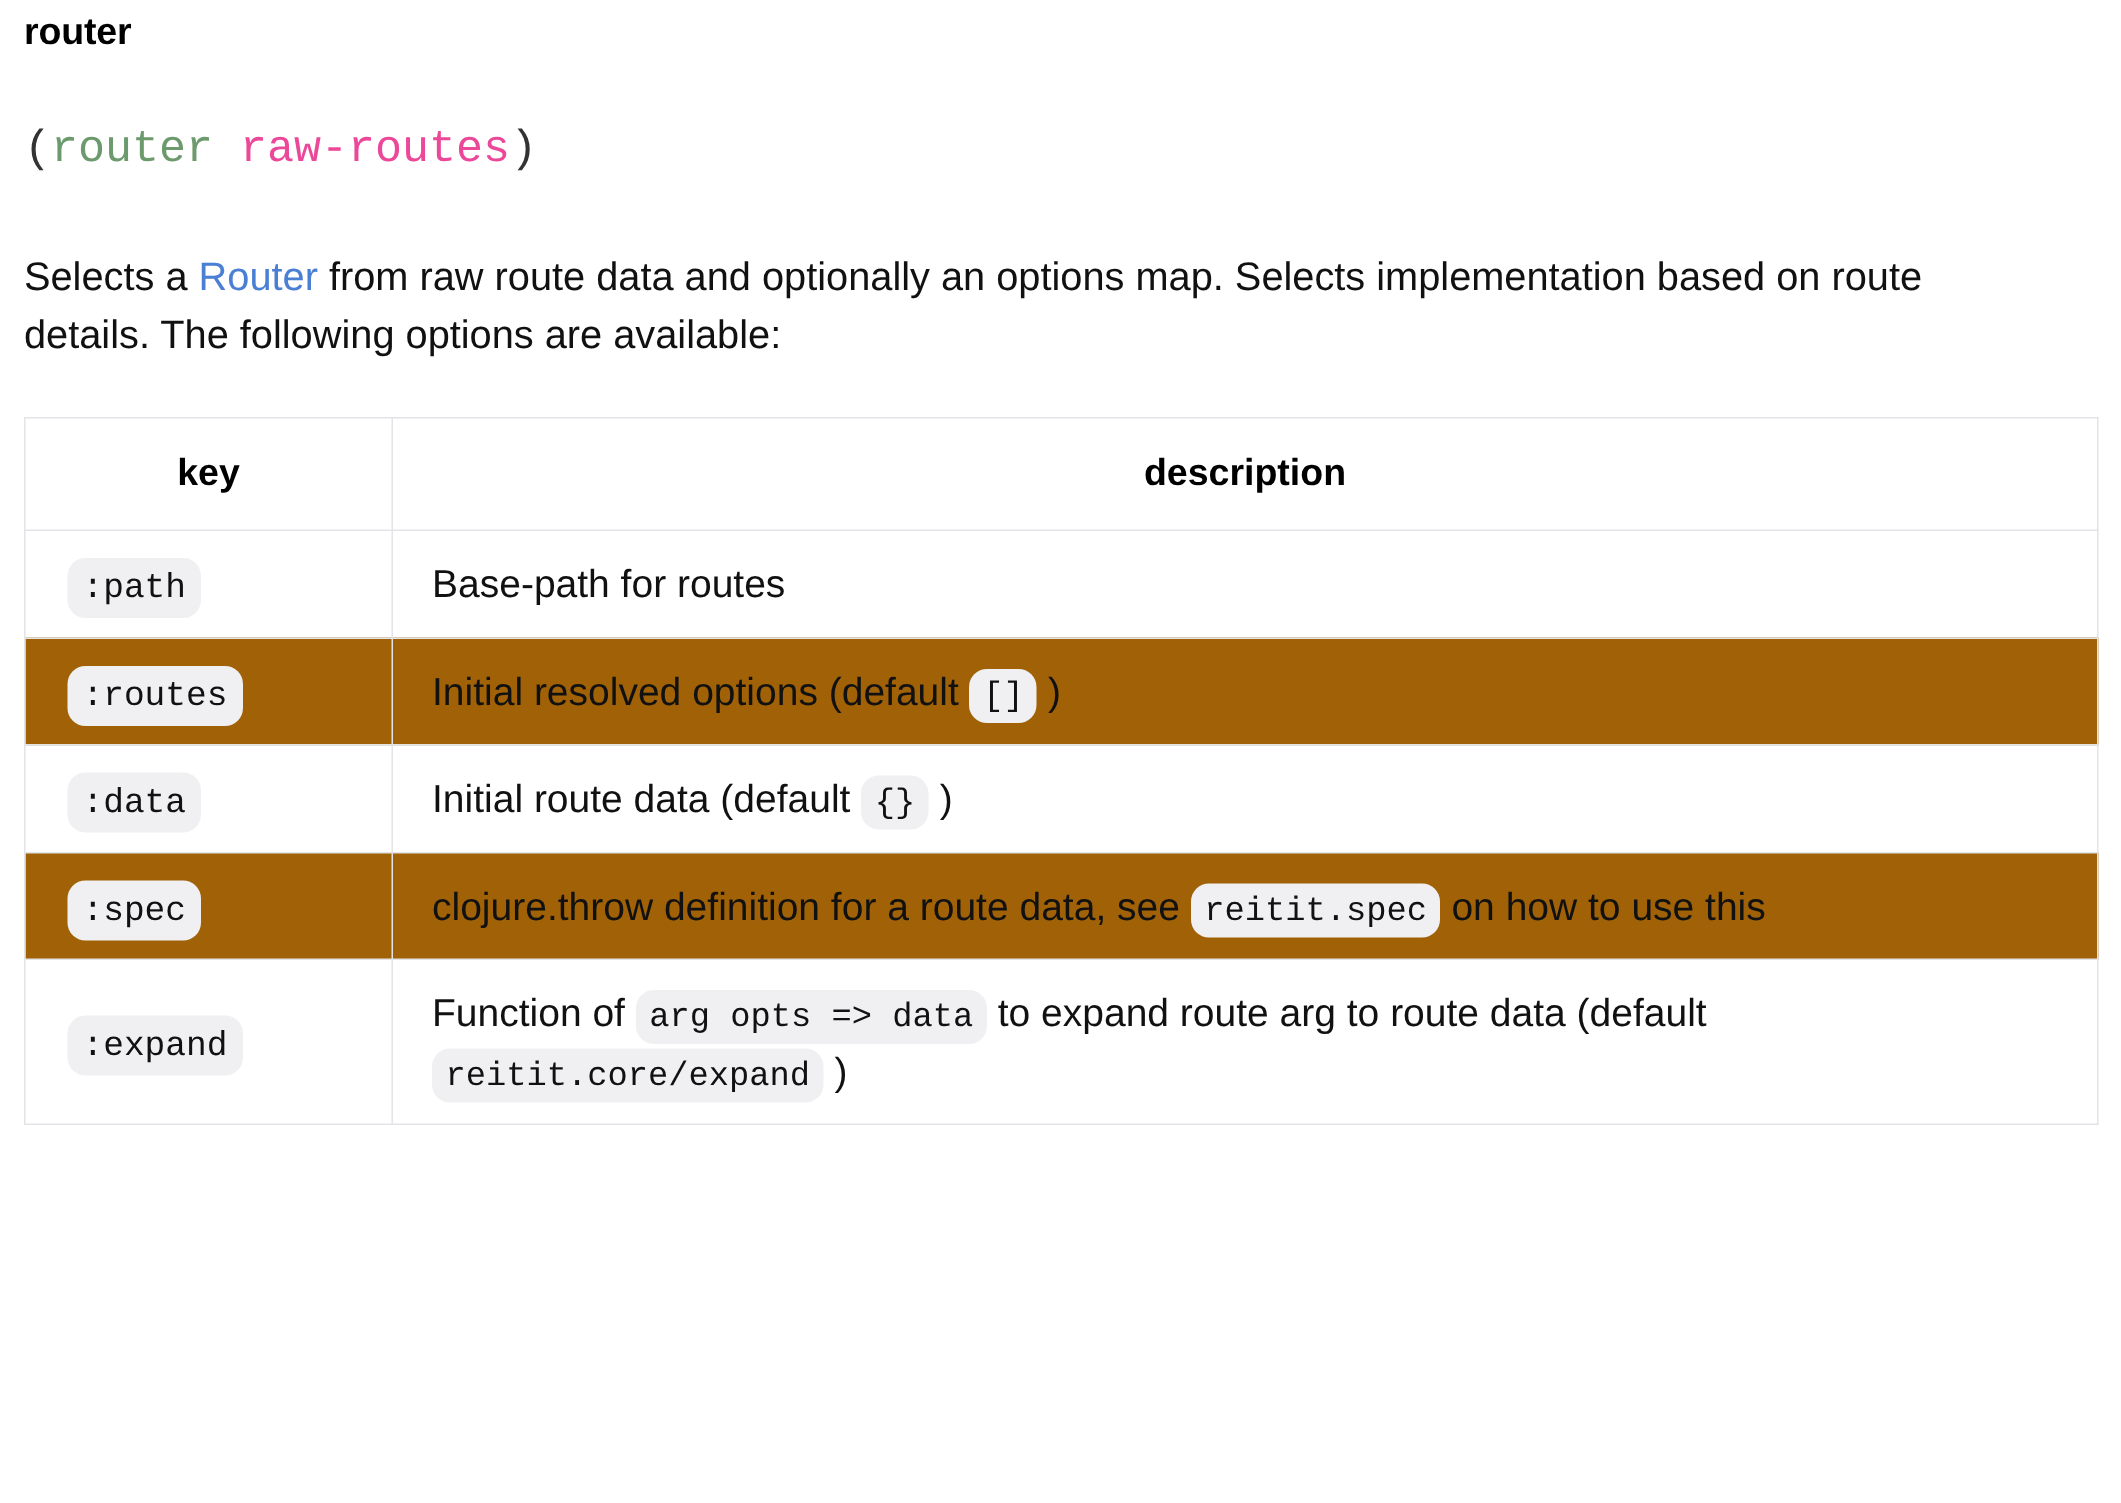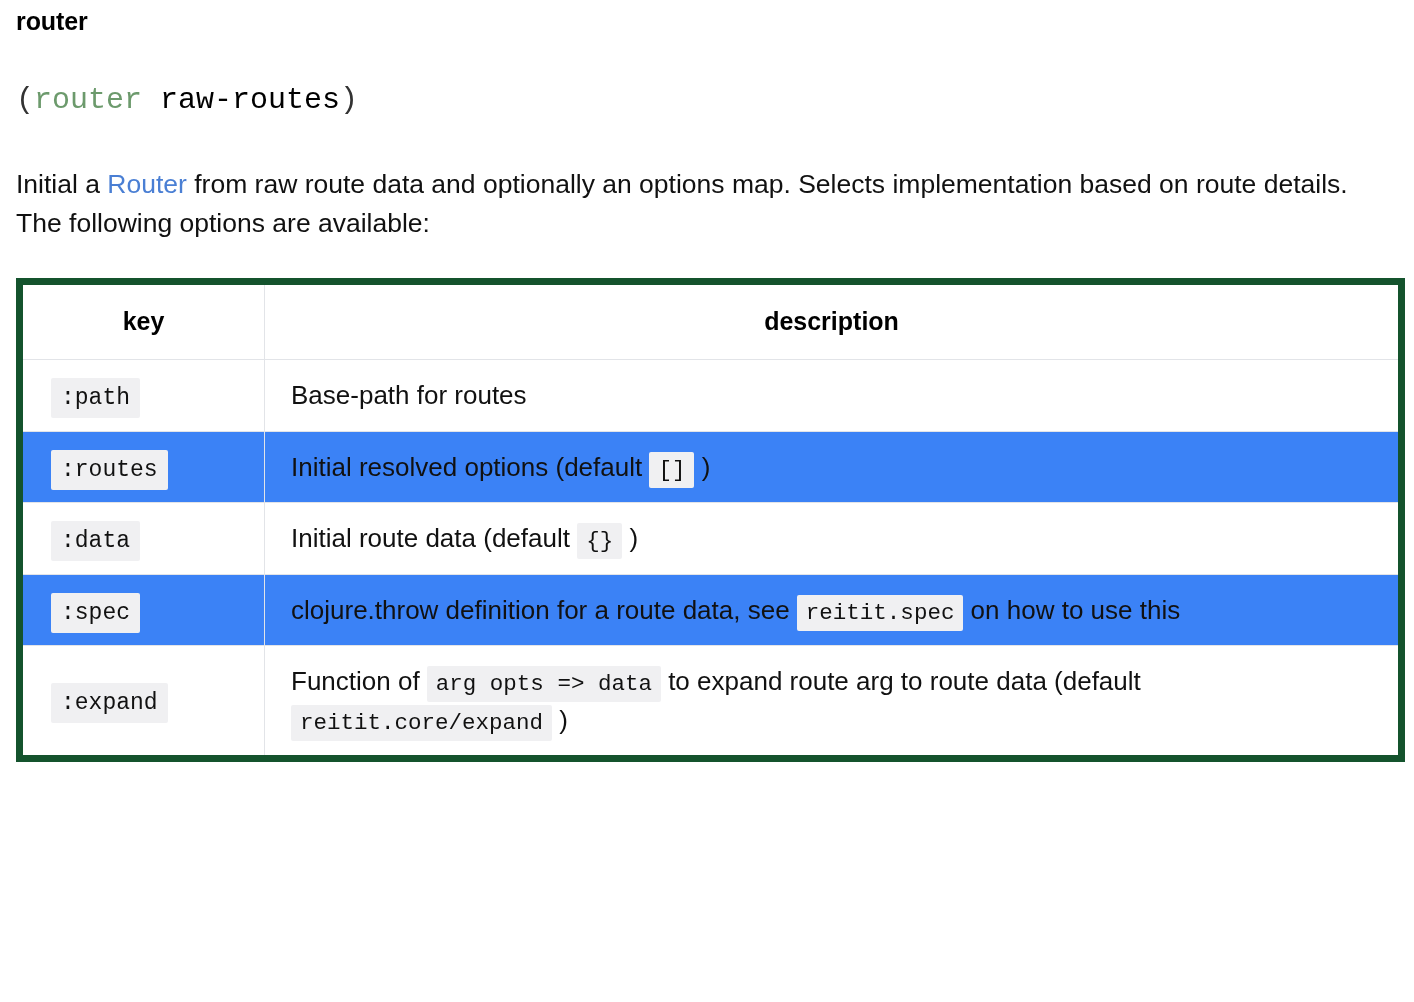--- a/index.html
+++ b/index.html
@@ -41,21 +41,21 @@
     font-family: "Liberation Mono", monospace;
     font-size: 30px;
     line-height: 1.0;
     color: #333333;
     white-space: pre;
     margin-bottom: 41px;
   }
   .signature:last-child { margin-bottom: 0; }
   .sig-name { color: #6c9a6c; }
   .sig-punct { color: #333333; }
-  .sig-args { color: #000000; }
+  .sig-args { color: #ec4899; }
 
   
   .description {
     margin-top: 50px;
     font-size: 26.5px;
     line-height: 1.47;
     color: #111111;
     max-width: 1345px;
   }
   .link {
@@ -63,21 +63,21 @@
     text-decoration: none;
     cursor: pointer;
   }
 
   
   .options-table {
     margin-top: 35px;
     border-collapse: collapse;
     width: 1382px;
     table-layout: fixed;
-    border: 7px solid #14532d;
+    border: 1px solid #14532d;
   }
   .options-table col.c-key { width: 245px; }
   .options-table col.c-desc { width: 1137px; }
 
   .options-table th,
   .options-table td {
     border: 1px solid #e2e4e8;
     vertical-align: middle;
     box-sizing: border-box;
   }
@@ -93,32 +93,32 @@
     padding: 16px 26px;
     font-size: 26px;
     line-height: 1.48;
     color: #111111;
   }
   .options-table tbody td.key-cell {
     padding-left: 28px;
     padding-right: 10px;
   }
   .options-table tbody tr.striped td {
-    background: #3b82f6;
+    background: #a16207;
   }
   .options-table tbody tr.plain td {
     background: #ffffff;
   }
 
   
   code.chip {
     font-family: "Liberation Mono", monospace;
     font-size: 22.5px;
     background: #f0f0f2;
-    border-radius: 2px;
+    border-radius: 12px;
     padding: 5px 9px;
     color: #111111;
     white-space: pre;
     line-height: 1;
   }
   code.chip.key {
     font-size: 23px;
     padding: 7px 10px;
   }
   .desc-text { white-space: normal; text-align: right; }
@@ -128,21 +128,21 @@
 
 <div class="page">
 
   <h1 class="doc-title">router</h1>
 
   <div class="signatures">
       <div class="signature"><span class="sig-punct">(</span><span class="sig-name">router</span><span class="sig-args"> raw-routes</span><span class="sig-punct">)</span></div>
     </div>
 
   <p class="description">
-    <span>Initial a </span><a class="link" href="#">Router</a><span> from raw route data and optionally an options map. Selects implementation based on route details. The following options are available:</span>
+    <span>Selects a </span><a class="link" href="#">Router</a><span> from raw route data and optionally an options map. Selects implementation based on route details. The following options are available:</span>
   </p>
 
   <table class="options-table">
     <colgroup>
         <col class="c-key">
         <col class="c-desc">
       </colgroup>
     <thead>
       <tr>
         <th>key</th>

